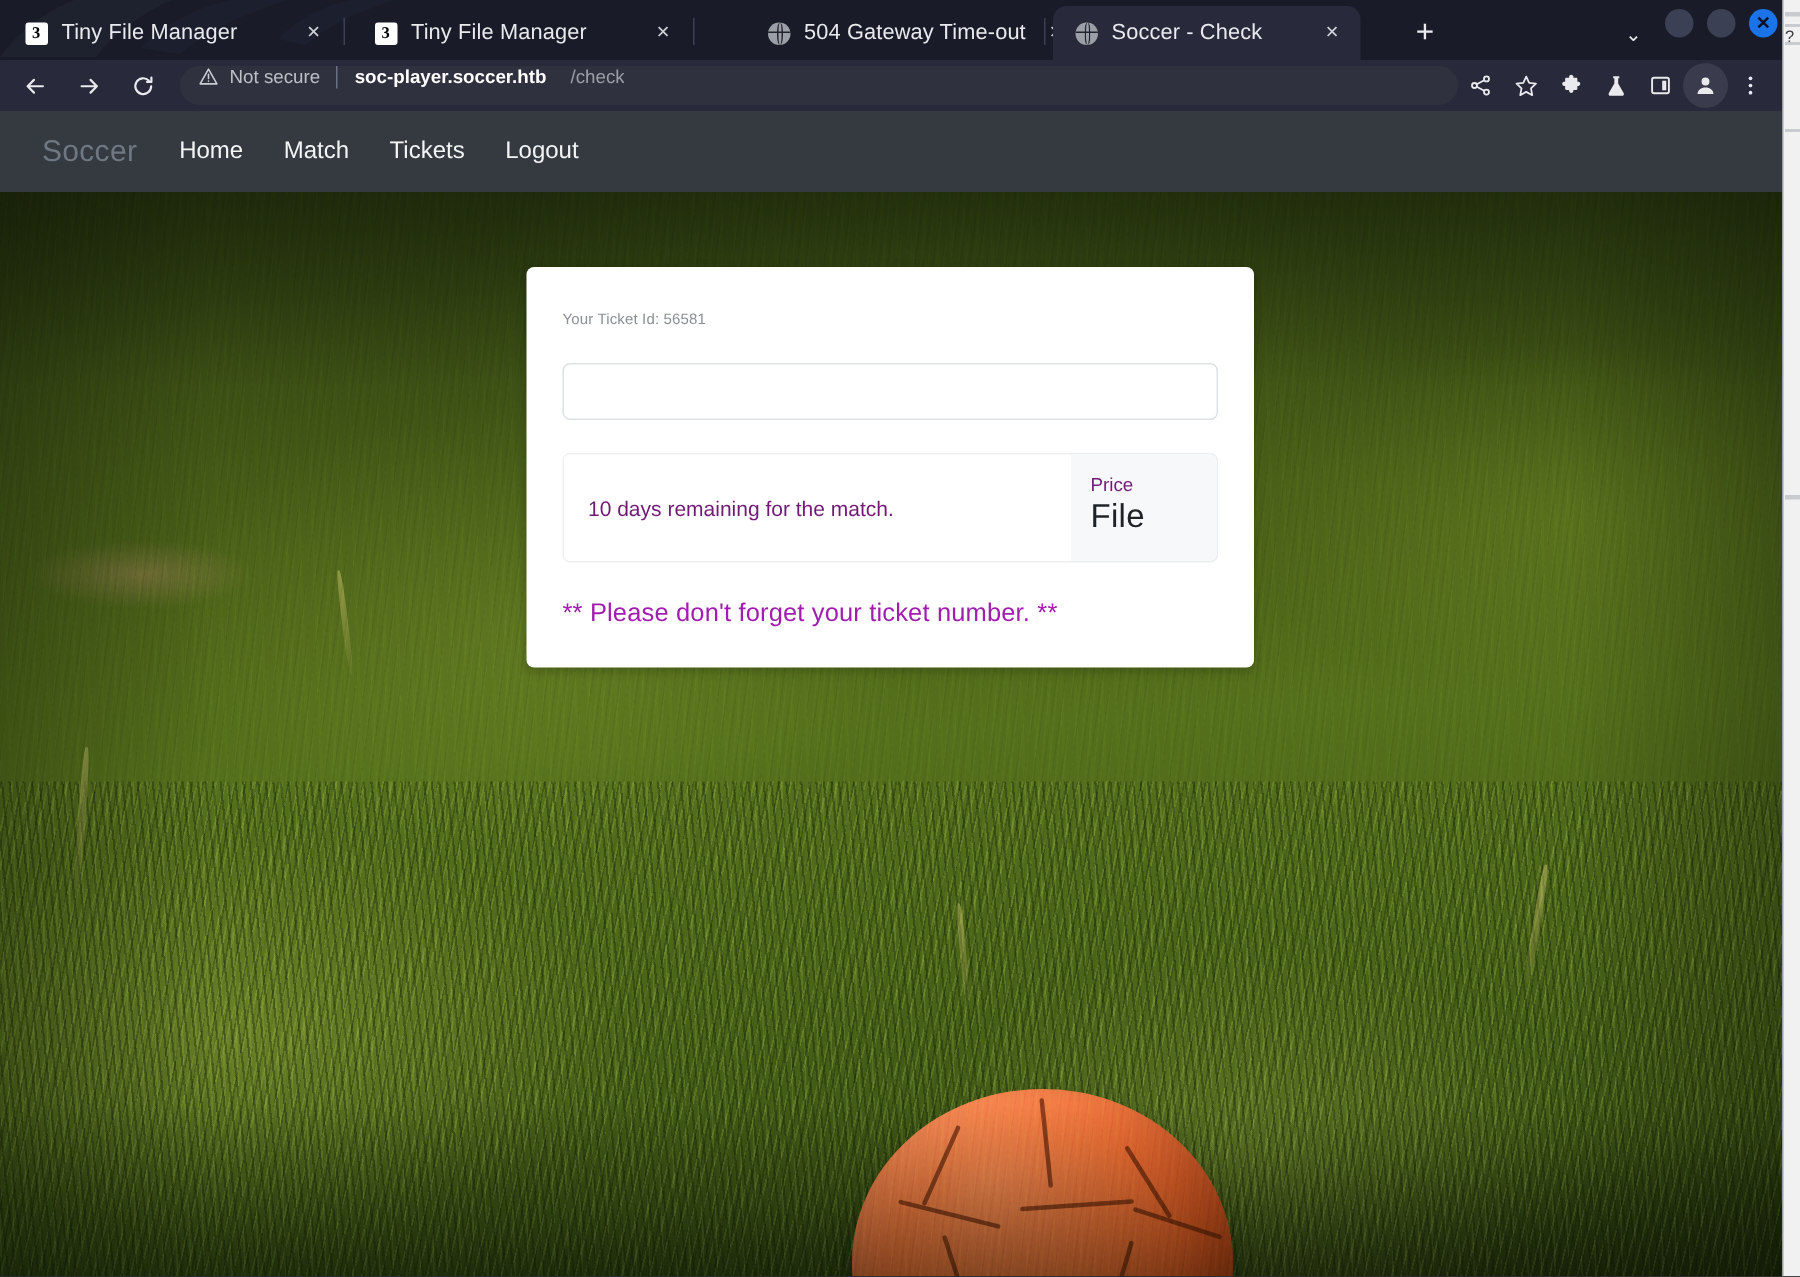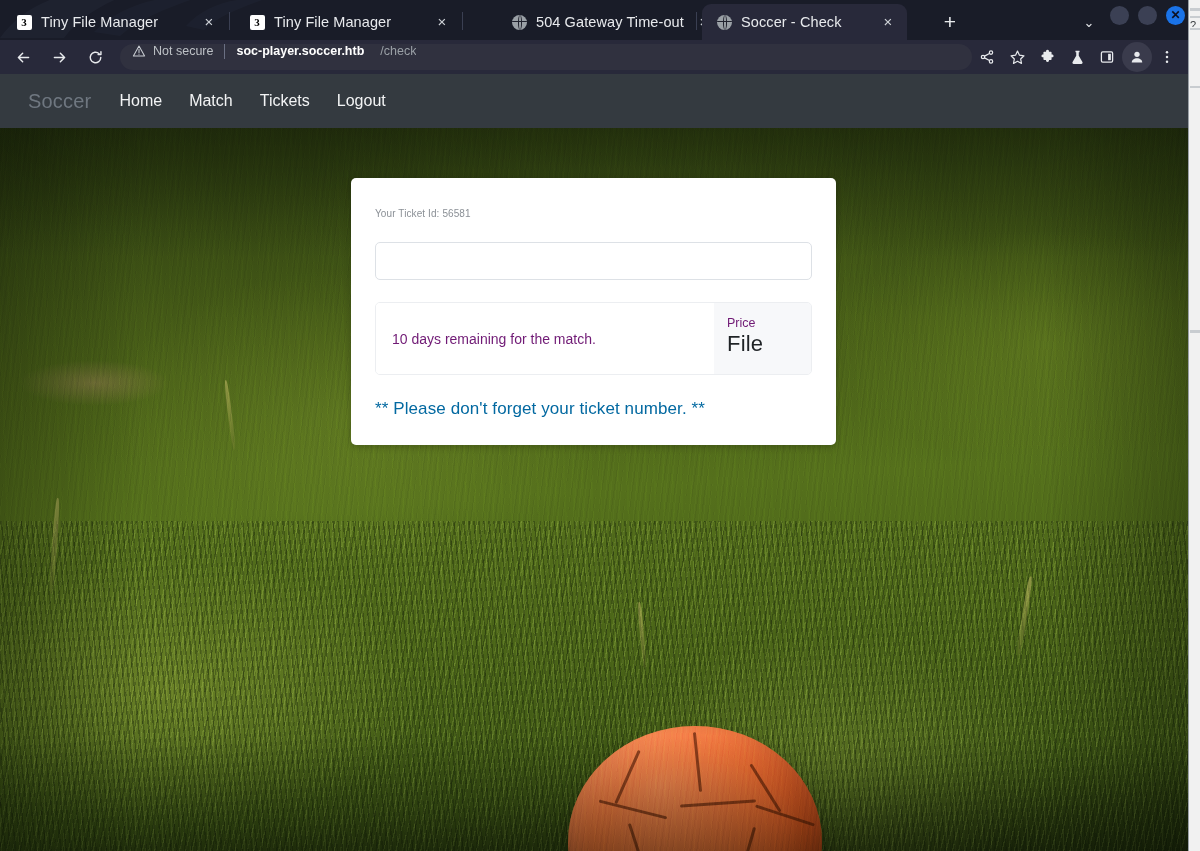--- a/index.html
+++ b/index.html
@@ -473,21 +473,21 @@
     color: #701a75;
     font-size: 12.5px;
     margin-bottom: 1px;
   }
   .price-value {
     color: #1f2326;
     font-size: 22px;
     letter-spacing: 0.2px;
   }
   .card-note {
-    color: #0369a1;
+    color: #a21caf;
     font-size: 17px;
     letter-spacing: 0.1px;
   }
 </style>
 </head>
 <body>
 
 <div id="app">
 
   <div class="browser-window">

